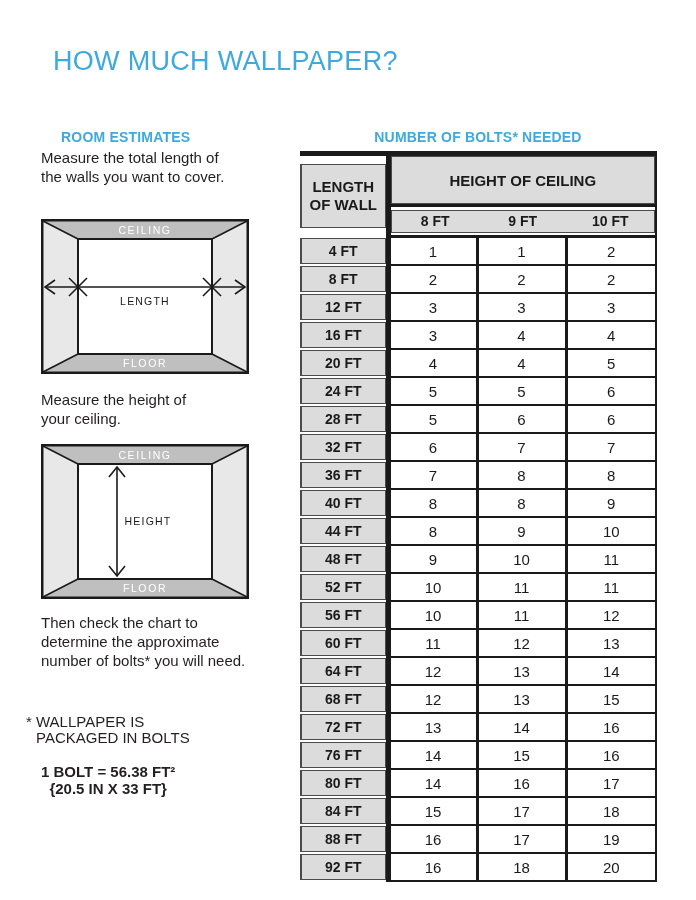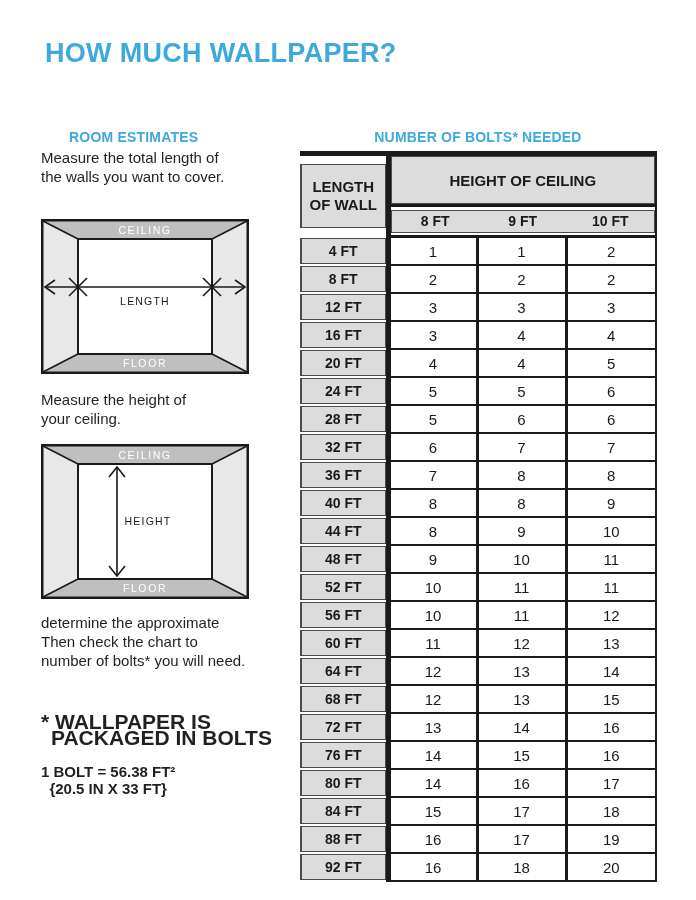--- a/index.html
+++ b/index.html
@@ -9,38 +9,38 @@
     font-family: "Liberation Sans", sans-serif;
     color: #231F20;
     position: relative;
     overflow: hidden;
   }
   .abs { position: absolute; }
 
   
   .page-title {
     left: 41px; top: 34px;
-    font-size: 27px; font-weight: bold;
+    font-size: 27px; font-weight: normal;
     color: #3EA9DC; letter-spacing: 0.3px;
-    margin: 4px;
+    margin: 12px;
   }
   .section-heading {
     font-size: 14px; font-weight: bold;
     color: #3EA9DC; letter-spacing: 0.2px;
   }
-  #room-estimates-heading { left: 49px; top: 129px; padding-left: 20px; }
+  #room-estimates-heading { left: 41px; top: 129px; padding-left: 20px; }
   #bolts-heading { left: 300px; top: 129px; width: 356px; text-align: center; }
 
   
   .para { left: 41px; font-size: 15px; line-height: 19px; color: #231F20; }
   #step1 { top: 148px; }
   #step2 { top: 390px; }
   #step3 { top: 613px; }
 
-  #footnote { left: 41px; top: 714px; font-size: 21px; font-weight: bold; line-height: 16px; }
+  #footnote { left: 26px; top: 714px; font-size: 15px; font-weight: normal; line-height: 16px; }
   #footnote .indent { padding-left: 10px; }
   #bolt-info { left: 41px; top: 764px; font-size: 15px; font-weight: bold; line-height: 16.5px; text-align: center; }
 
   
   #length-diagram { left: 41px; top: 219px; }
   #height-diagram { left: 41px; top: 444px; }
   .room-label { fill: #ffffff; font-size: 10.5px; letter-spacing: 1.6px; text-anchor: middle; font-family: "Liberation Sans", sans-serif; }
   .measure-label { fill: #1A1A1A; font-size: 10.5px; letter-spacing: 1.2px; text-anchor: middle; font-family: "Liberation Sans", sans-serif; }
   .stroke { stroke: #1A1A1A; fill: none; }
 
@@ -143,22 +143,22 @@
   <text class="room-label" x="104" y="148">FLOOR</text>
   <g class="stroke" stroke-width="1.6">
     <line x1="76" y1="23" x2="76" y2="132"></line>
     <polyline points="68,33 76,23 84,33"></polyline>
     <polyline points="68,122 76,132 84,122"></polyline>
   </g>
   <text class="measure-label" x="107" y="81">HEIGHT</text>
 </svg>
 
 <div class="abs para" id="step3">
+  <div>Then check the chart to</div>
   <div>determine the approximate</div>
-  <div>Then check the chart to</div>
   <div>number of bolts* you will need.</div>
 </div>
 
 <div class="abs" id="footnote">
   <div>* WALLPAPER IS</div>
   <div class="indent">PACKAGED IN BOLTS</div>
 </div>
 
 <div class="abs" id="bolt-info">
   <div>1 BOLT = 56.38 FT²</div>

